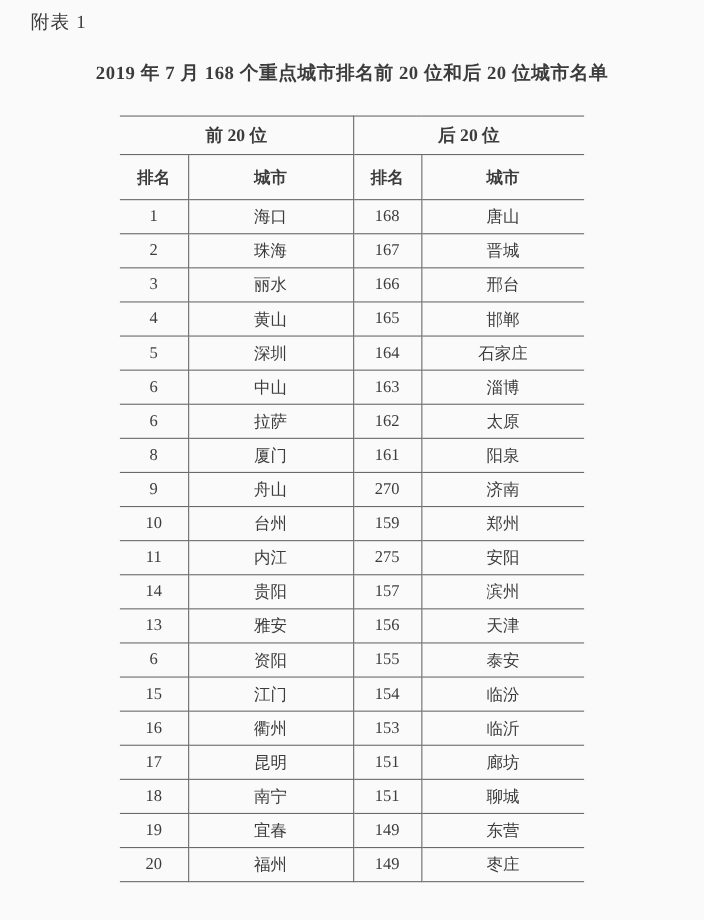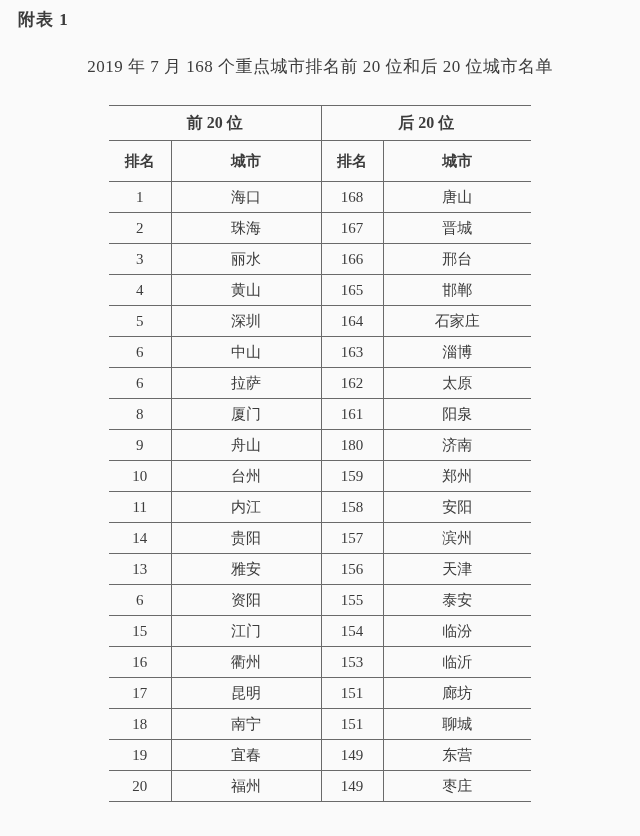--- a/index.html
+++ b/index.html
@@ -15,29 +15,29 @@
     overflow: hidden;
   }
   .page {
     width: 640px;
     height: 836px;
     box-sizing: border-box;
     padding-top: 8px;
   }
   .appendix {
     font-size: 17px;
-    font-weight: bold;
-    margin-left: 18px;
+    font-weight: normal;
+    margin-left: 28px;
     letter-spacing: 1px;
   }
   .title {
     margin: 24px 0 0 0;
     text-align: center;
     font-size: 17px;
-    font-weight: normal;
+    font-weight: bold;
     letter-spacing: 0.5px;
   }
   table.rank-table {
     border-collapse: collapse;
     table-layout: fixed;
     width: 422px;
     margin: 27px auto 0 auto;
   }
   .rank-table th, .rank-table td {
     border: 1px solid #6a6a6a;
@@ -139,33 +139,33 @@
         </tr>
         <tr>
           <td>8</td>
           <td>厦门</td>
           <td>161</td>
           <td>阳泉</td>
         </tr>
         <tr>
           <td>9</td>
           <td>舟山</td>
-          <td>180</td>
+          <td>270</td>
           <td>济南</td>
         </tr>
         <tr>
           <td>10</td>
           <td>台州</td>
           <td>159</td>
           <td>郑州</td>
         </tr>
         <tr>
           <td>11</td>
           <td>内江</td>
-          <td>158</td>
+          <td>275</td>
           <td>安阳</td>
         </tr>
         <tr>
           <td>14</td>
           <td>贵阳</td>
           <td>157</td>
           <td>滨州</td>
         </tr>
         <tr>
           <td>13</td>

